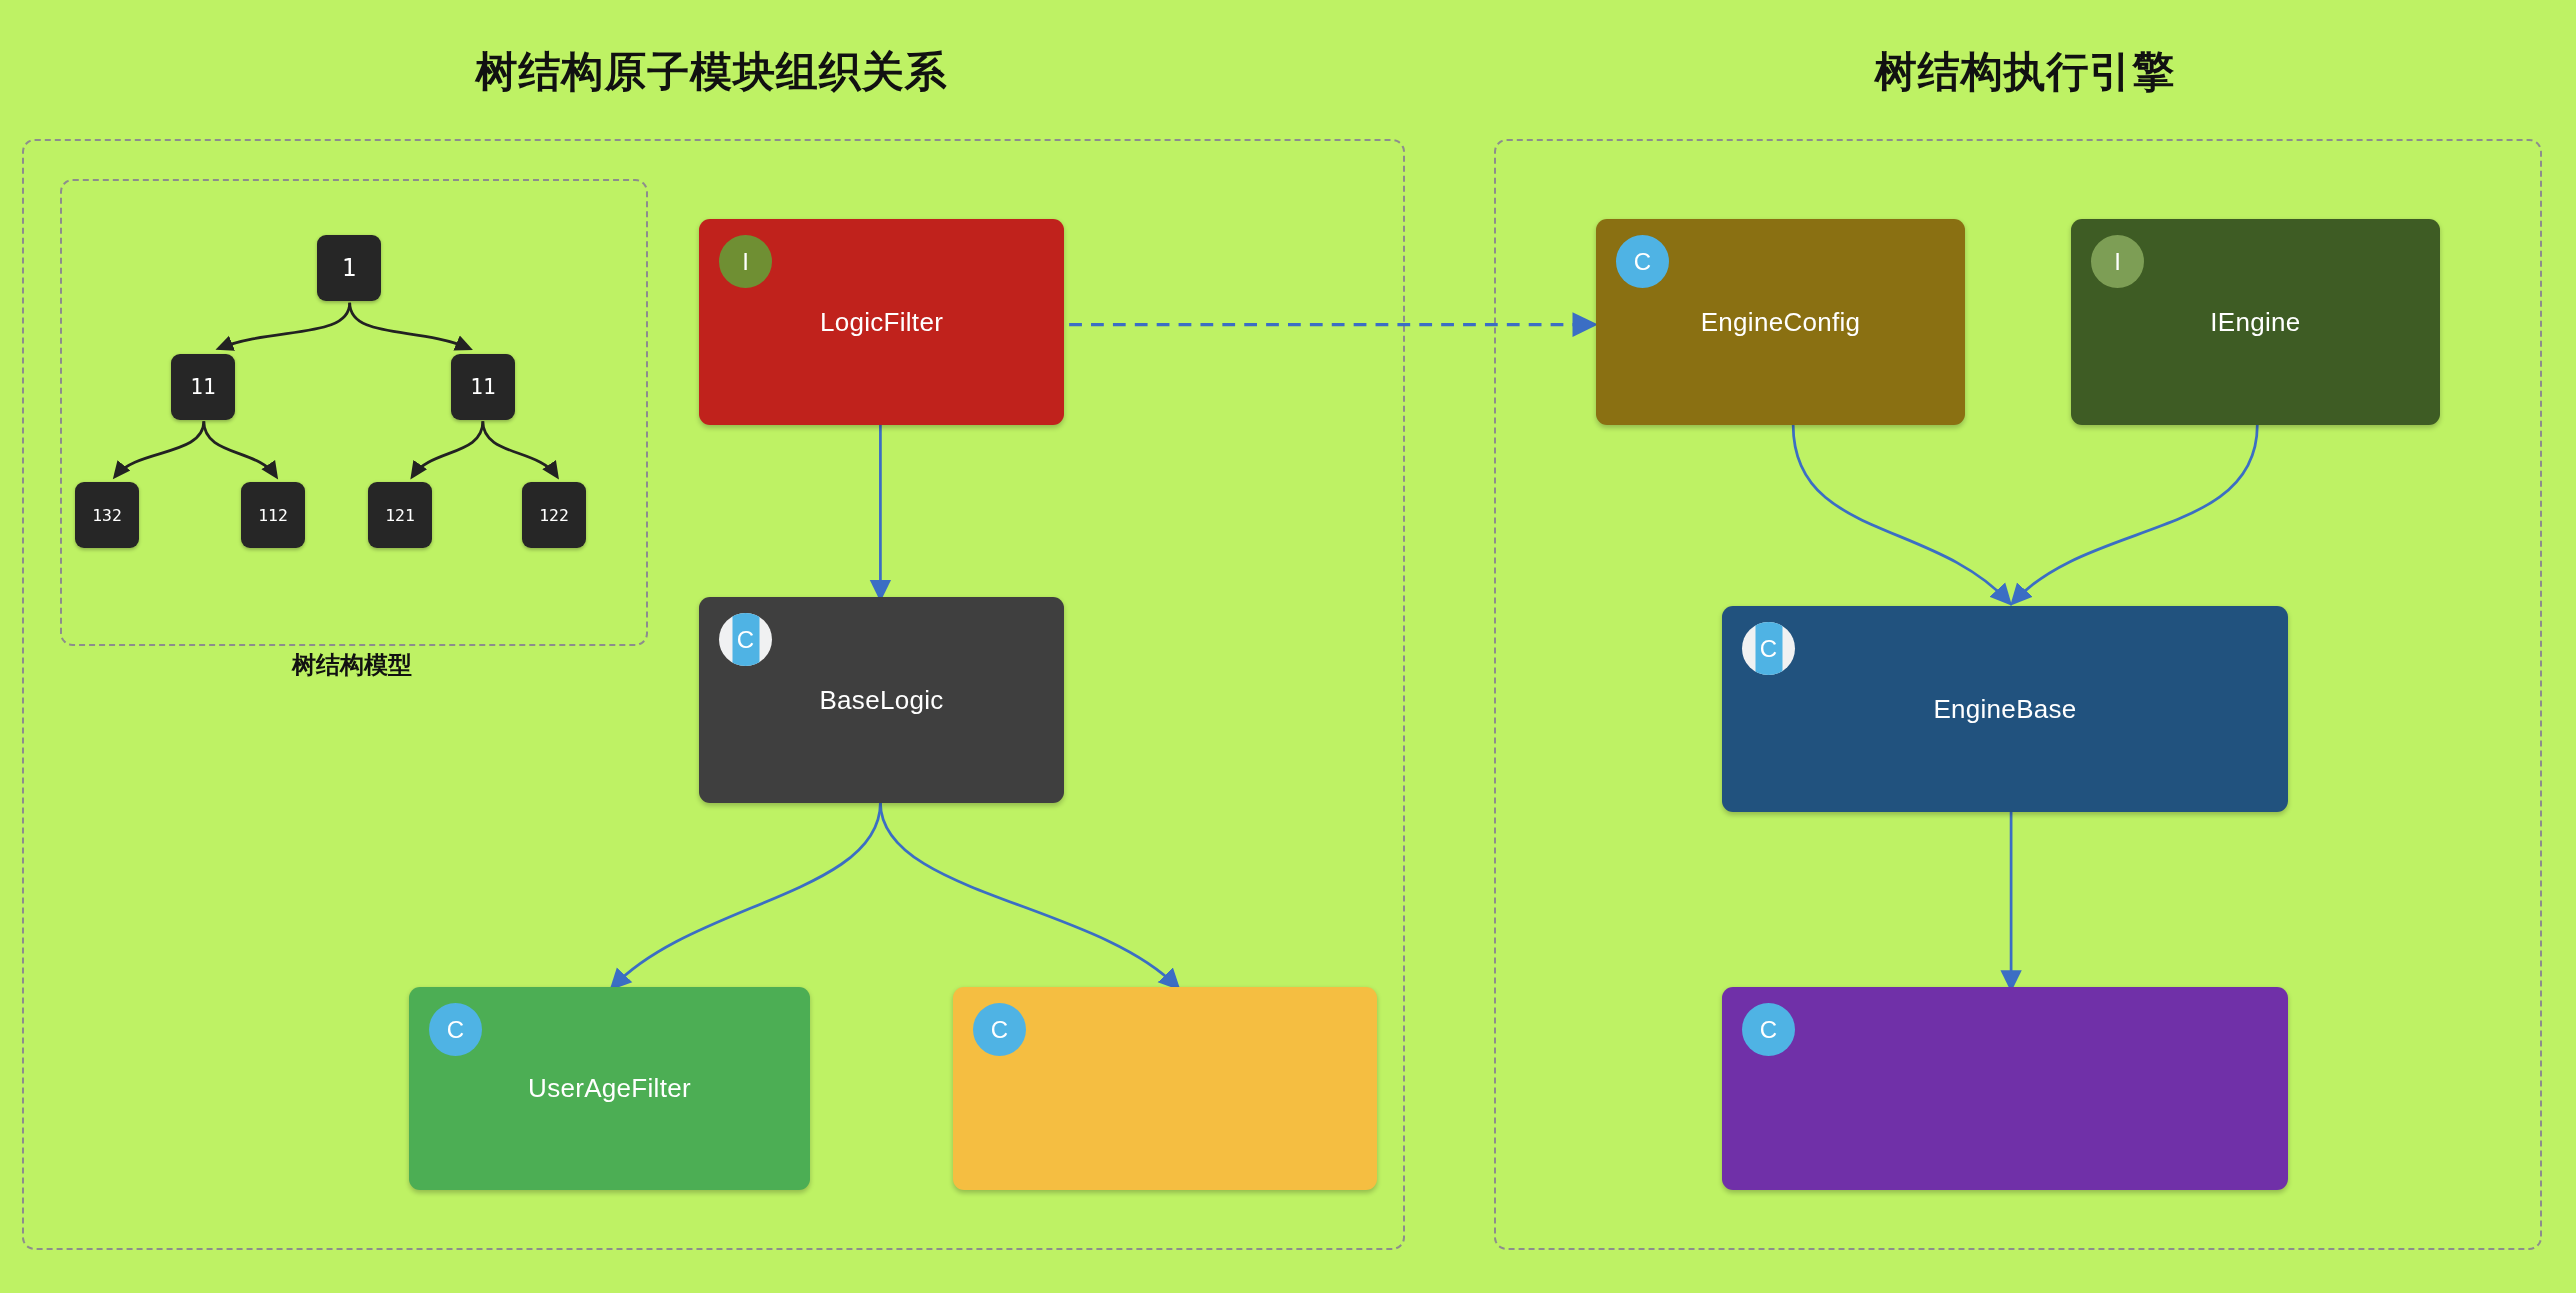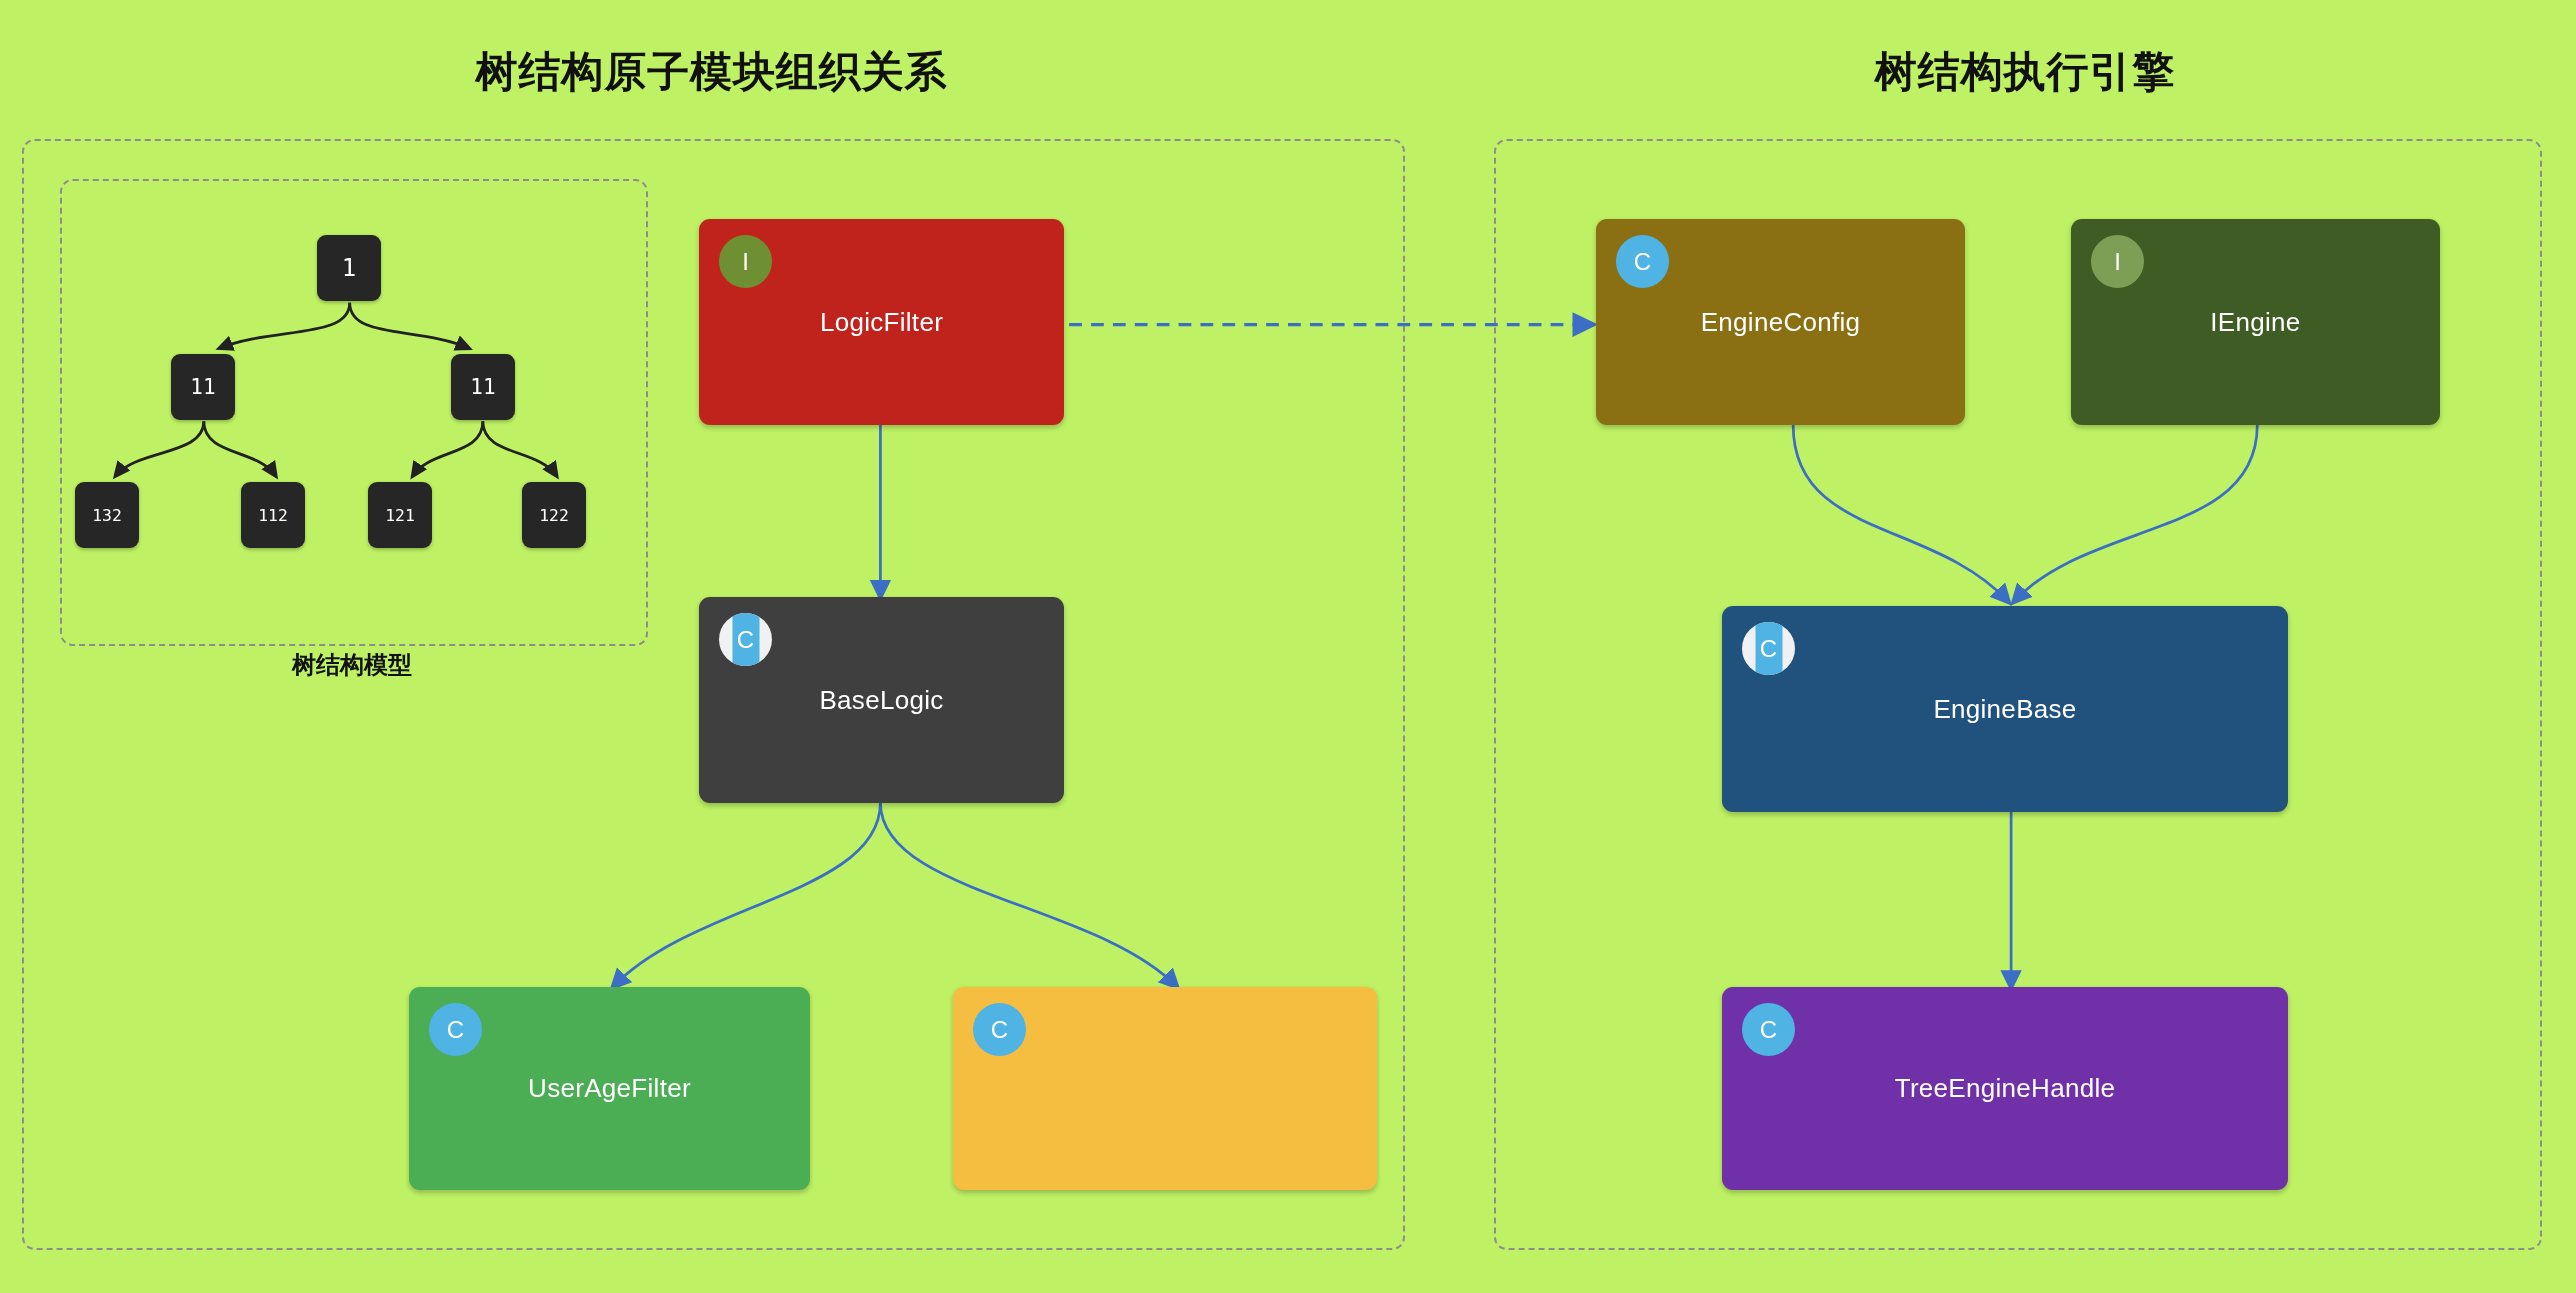--- a/index.html
+++ b/index.html
@@ -252,17 +252,16 @@
     <span class="badge c-split">
       <span class="badge-letter">C</span>
     </span>
     <span class="class-label">EngineBase</span>
   </div>
 
   <div class="class-box" id="box-tree-engine-handle" style="left:1722px; top:987px; width:566px; height:203px; background:#7030A8;">
     <span class="badge c-plain">
       <span class="badge-letter">C</span>
     </span>
-    <span class="class-label">TreeEngineHandle</span>
   </div>
 
 </div>
 
 
 </body></html>

